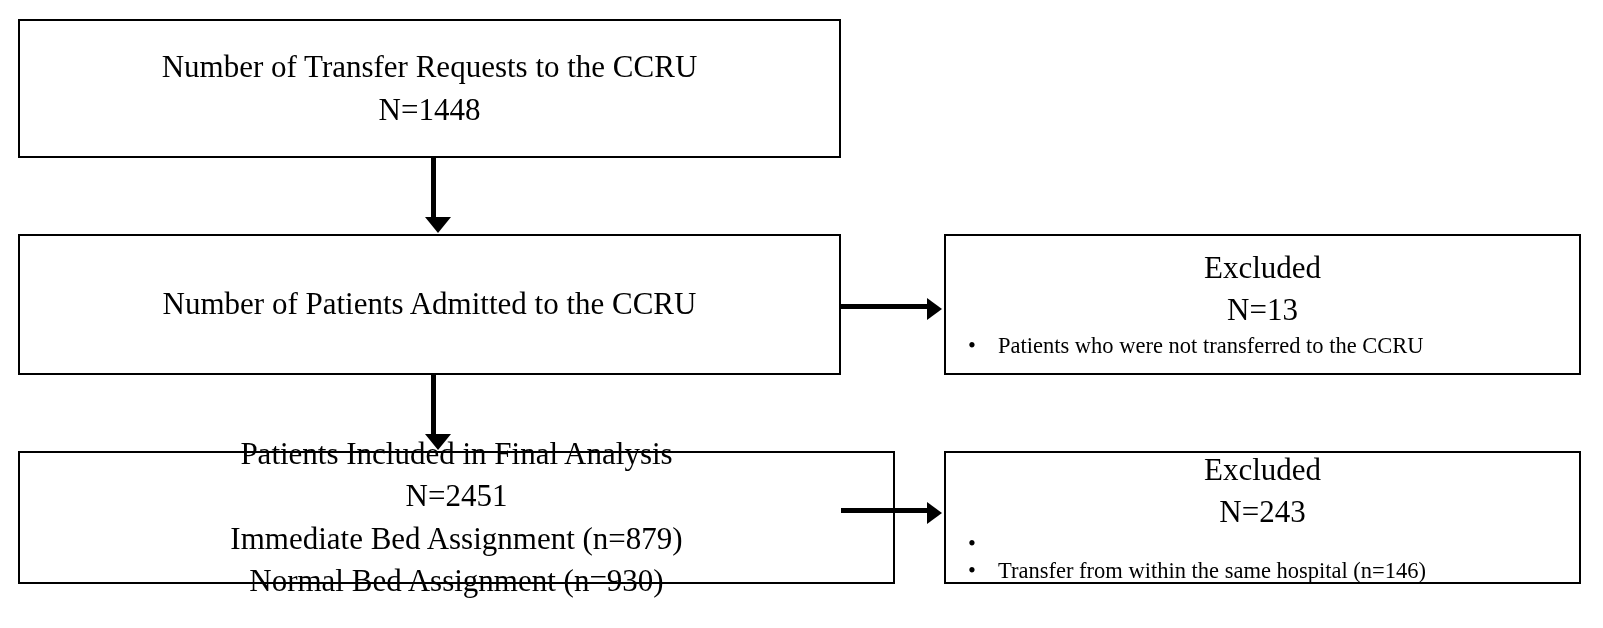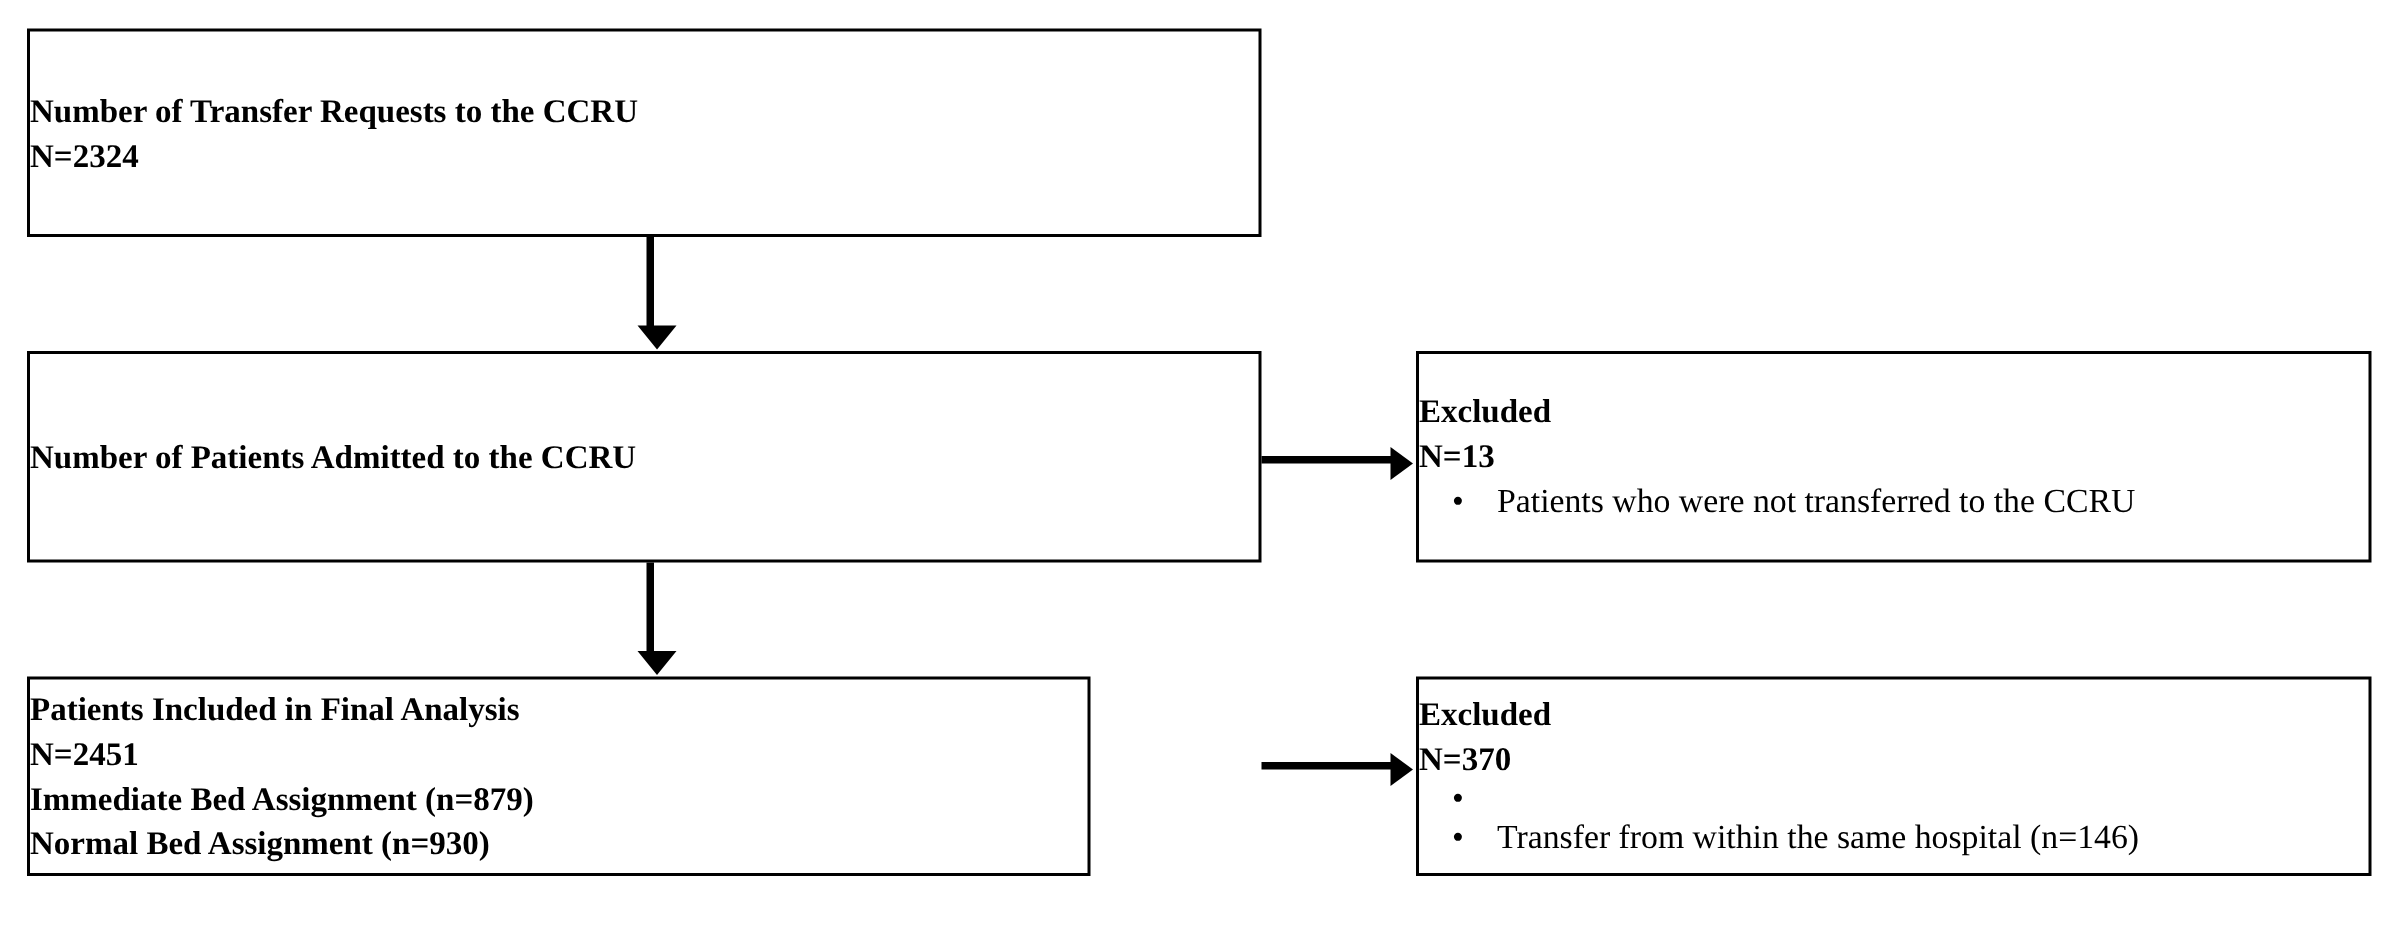--- a/index.html
+++ b/index.html
@@ -22,24 +22,24 @@
   .node-box {
     position: absolute;
     box-sizing: border-box;
     border: 2px solid #000000;
     background: #ffffff;
     display: flex;
     flex-direction: column;
     justify-content: center;
   }
   .node-line {
-    font-size: 22px;
+    text-align: center;
+    font-size: 31px;
     line-height: 1.36;
     white-space: nowrap;
-    font-weight: bold;
   }
   .bullet-line {
     display: flex;
     align-items: baseline;
     font-size: 22.5px;
     line-height: 1.36;
     padding-left: 22px;
     white-space: nowrap;
   }
   .bullet-dot {
@@ -48,21 +48,21 @@
     text-align: left;
     font-size: 22.5px;
     line-height: 1;
   }
   .bullet-text {
     flex: 0 1 auto;
   }
   
   #box-requests        { left: 18px;  top: 19px;  width: 823px; height: 139px; }
   #box-admitted        { left: 18px;  top: 234px; width: 823px; height: 141px; }
-  #box-included        { left: 18px;  top: 451px; width: 709px; height: 133px; }
+  #box-included        { left: 18px;  top: 451px; width: 877px; height: 133px; }
   #box-excluded-13     { left: 944px; top: 234px; width: 637px; height: 141px; }
   #box-excluded-306    { left: 944px; top: 451px; width: 637px; height: 133px; }
 
   
   .arrow-v {
     position: absolute;
     width: 0;
     border-left: 5px solid #000000;
   }
   .arrow-v .head {
@@ -95,21 +95,21 @@
   #arrow-admitted-to-excl13   { left: 841px; top: 304px; width: 88px; }
   #arrow-included-to-excl306  { left: 841px; top: 508px; width: 88px; }
 </style>
 </head>
 <body>
 
 <div id="flow-canvas">
 
   <div class="node-box" id="box-requests">
     <div class="node-line">Number of Transfer Requests to the CCRU</div>
-    <div class="node-line">N=2324</div>
+    <div class="node-line">N=1448</div>
   </div>
 
   <div class="arrow-v" id="arrow-requests-to-admitted">
     <div class="head"></div>
   </div>
 
   <div class="node-box" id="box-admitted">
     <div class="node-line">Number of Patients Admitted to the CCRU</div>
   </div>
 
@@ -136,21 +136,21 @@
     <div class="node-line">Immediate Bed Assignment (n=879)</div>
     <div class="node-line">Normal Bed Assignment (n=930)</div>
   </div>
 
   <div class="arrow-h" id="arrow-included-to-excl306">
     <div class="head"></div>
   </div>
 
   <div class="node-box" id="box-excluded-306">
     <div class="node-line">Excluded</div>
-    <div class="node-line">N=370</div>
+    <div class="node-line">N=243</div>
     <div class="bullet-line">
       <span class="bullet-dot">•</span>
     </div>
     <div class="bullet-line">
       <span class="bullet-dot">•</span>
       <span class="bullet-text">Transfer from within the same hospital (n=146)</span>
     </div>
   </div>
 
 </div>

